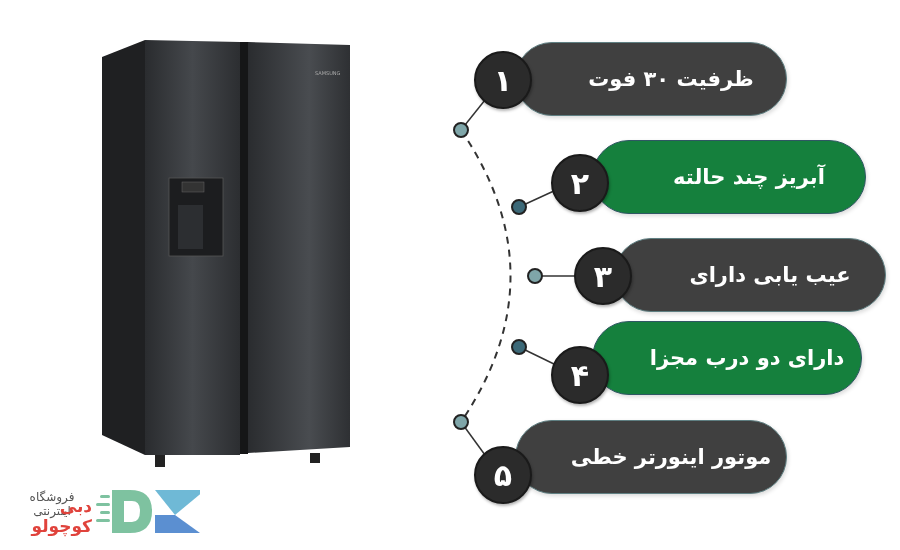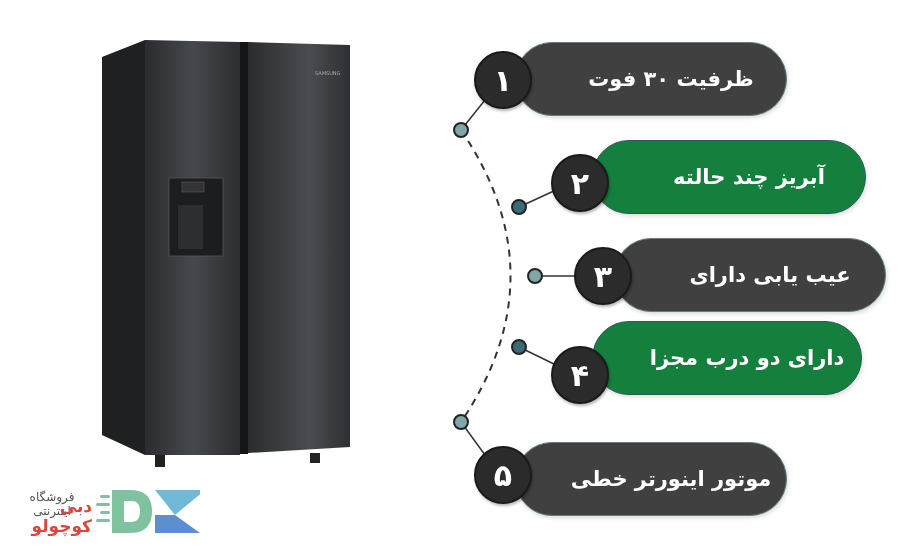--- a/index.html
+++ b/index.html
@@ -77,21 +77,21 @@
   <span>۳</span>
 </div>
 
 <div class="pill dark" style="left:592px;top:321px;width:270px;">
   <span>دارای دو درب مجزا</span>
 </div>
 <div class="badge" style="left:551px;top:346px;">
   <span>۴</span>
 </div>
 
-<div class="pill light" style="left:515px;top:442px;width:272px;">
+<div class="pill light" style="left:515px;top:420px;width:272px;">
   <span>موتور اینورتر خطی</span>
 </div>
 <div class="badge" style="left:474px;top:446px;">
   <span>۵</span>
 </div>
 
 <div class="logo-text1">فروشگاه اینترنتی</div>
 <div class="logo-text2">دبی کوچولو</div>
 <svg class="logo" viewBox="0 0 200 55" style="left:0;top:485px;">
   <g fill="#7ec2a0">

